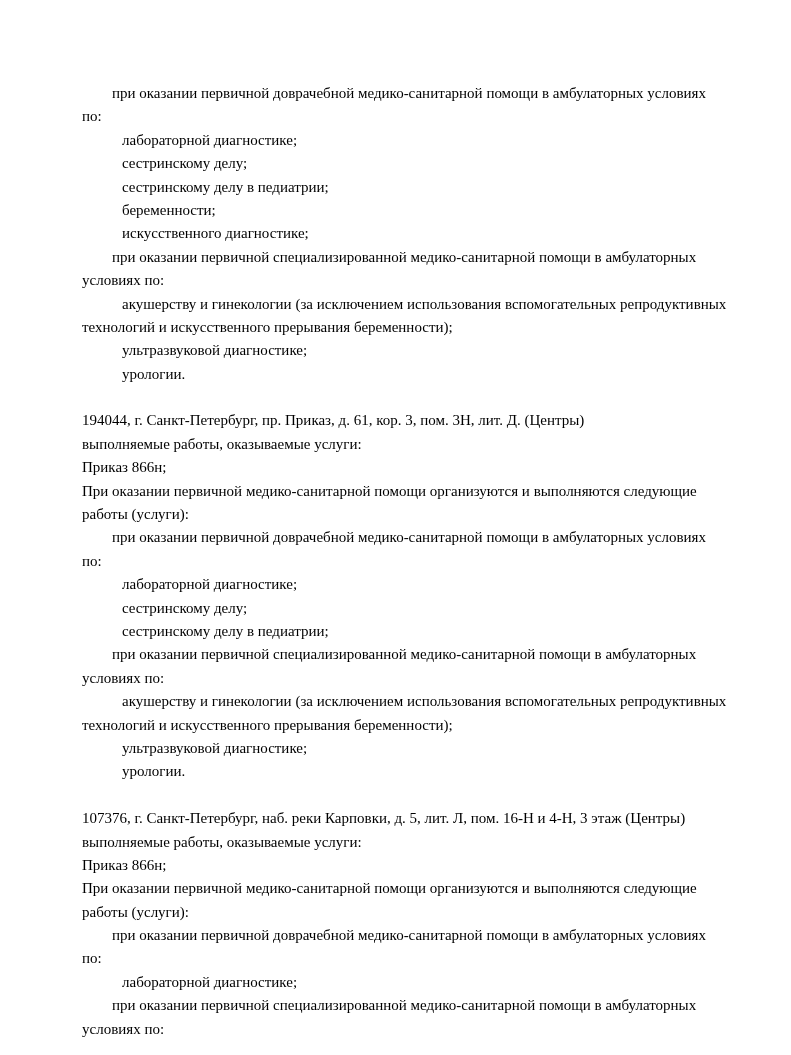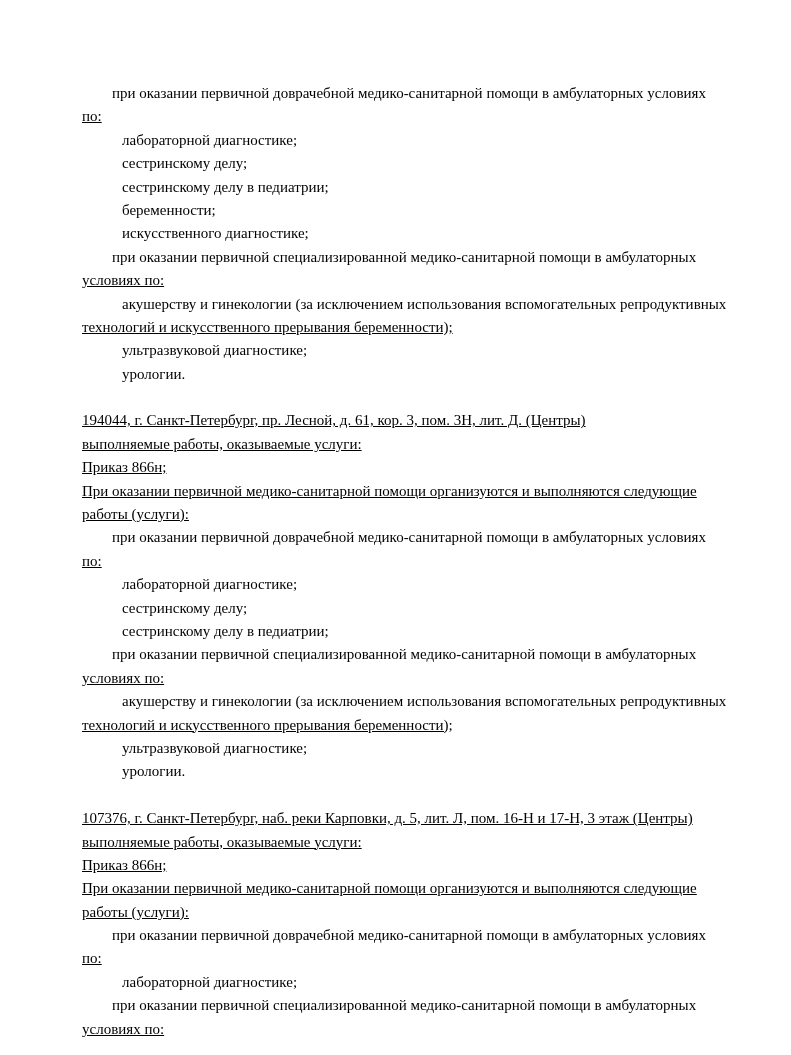--- a/index.html
+++ b/index.html
@@ -18,21 +18,21 @@
     top: 64px;
     left: 62px;
     right: 30px;
     font-size: 15px;
     line-height: 19.4px;
   }
   .line {
     white-space: nowrap;
     height: 19.4px;
   }
-  .ind-0 { padding-left: 0; text-decoration: underline; }
+  .ind-0 { padding-left: 0; }
   .ind-1 { padding-left: 30px; }
   .ind-2 { padding-left: 40px; }
   .blank { height: 19.4px; }
   .bottom-divider {
     position: absolute;
     left: 0;
     bottom: 1px;
     width: 100%;
     height: 3px;
   }
@@ -49,38 +49,38 @@
       <div class="line ind-2">сестринскому делу в педиатрии;</div>
       <div class="line ind-2">беременности;</div>
       <div class="line ind-2">искусственного диагностике;</div>
       <div class="line ind-1">при оказании первичной специализированной медико-санитарной помощи в амбулаторных</div>
       <div class="line ind-0">условиях по:</div>
       <div class="line ind-2">акушерству и гинекологии (за исключением использования вспомогательных репродуктивных</div>
       <div class="line ind-0">технологий и искусственного прерывания беременности);</div>
       <div class="line ind-2">ультразвуковой диагностике;</div>
       <div class="line ind-2">урологии.</div>
       <div class="line blank"></div>
-      <div class="line ind-0">194044, г. Санкт-Петербург, пр. Лесной, д. 61, кор. 3, пом. 3Н, лит. Д. (Центры)</div>
+      <div class="line ind-0">194044, г. Санкт-Петербург, пр. Приказ, д. 61, кор. 3, пом. 3Н, лит. Д. (Центры)</div>
       <div class="line ind-0">выполняемые работы, оказываемые услуги:</div>
       <div class="line ind-0">Приказ 866н;</div>
       <div class="line ind-0">При оказании первичной медико-санитарной помощи организуются и выполняются следующие</div>
       <div class="line ind-0">работы (услуги):</div>
       <div class="line ind-1">при оказании первичной доврачебной медико-санитарной помощи в амбулаторных условиях</div>
       <div class="line ind-0">по:</div>
       <div class="line ind-2">лабораторной диагностике;</div>
       <div class="line ind-2">сестринскому делу;</div>
       <div class="line ind-2">сестринскому делу в педиатрии;</div>
       <div class="line ind-1">при оказании первичной специализированной медико-санитарной помощи в амбулаторных</div>
       <div class="line ind-0">условиях по:</div>
       <div class="line ind-2">акушерству и гинекологии (за исключением использования вспомогательных репродуктивных</div>
       <div class="line ind-0">технологий и искусственного прерывания беременности);</div>
       <div class="line ind-2">ультразвуковой диагностике;</div>
       <div class="line ind-2">урологии.</div>
       <div class="line blank"></div>
-      <div class="line ind-0">107376, г. Санкт-Петербург, наб. реки Карповки, д. 5, лит. Л, пом. 16-Н и 17-Н, 3 этаж (Центры)</div>
+      <div class="line ind-0">107376, г. Санкт-Петербург, наб. реки Карповки, д. 5, лит. Л, пом. 16-Н и 4-Н, 3 этаж (Центры)</div>
       <div class="line ind-0">выполняемые работы, оказываемые услуги:</div>
       <div class="line ind-0">Приказ 866н;</div>
       <div class="line ind-0">При оказании первичной медико-санитарной помощи организуются и выполняются следующие</div>
       <div class="line ind-0">работы (услуги):</div>
       <div class="line ind-1">при оказании первичной доврачебной медико-санитарной помощи в амбулаторных условиях</div>
       <div class="line ind-0">по:</div>
       <div class="line ind-2">лабораторной диагностике;</div>
       <div class="line ind-1">при оказании первичной специализированной медико-санитарной помощи в амбулаторных</div>
       <div class="line ind-0">условиях по:</div>
       <div class="line blank"></div>

